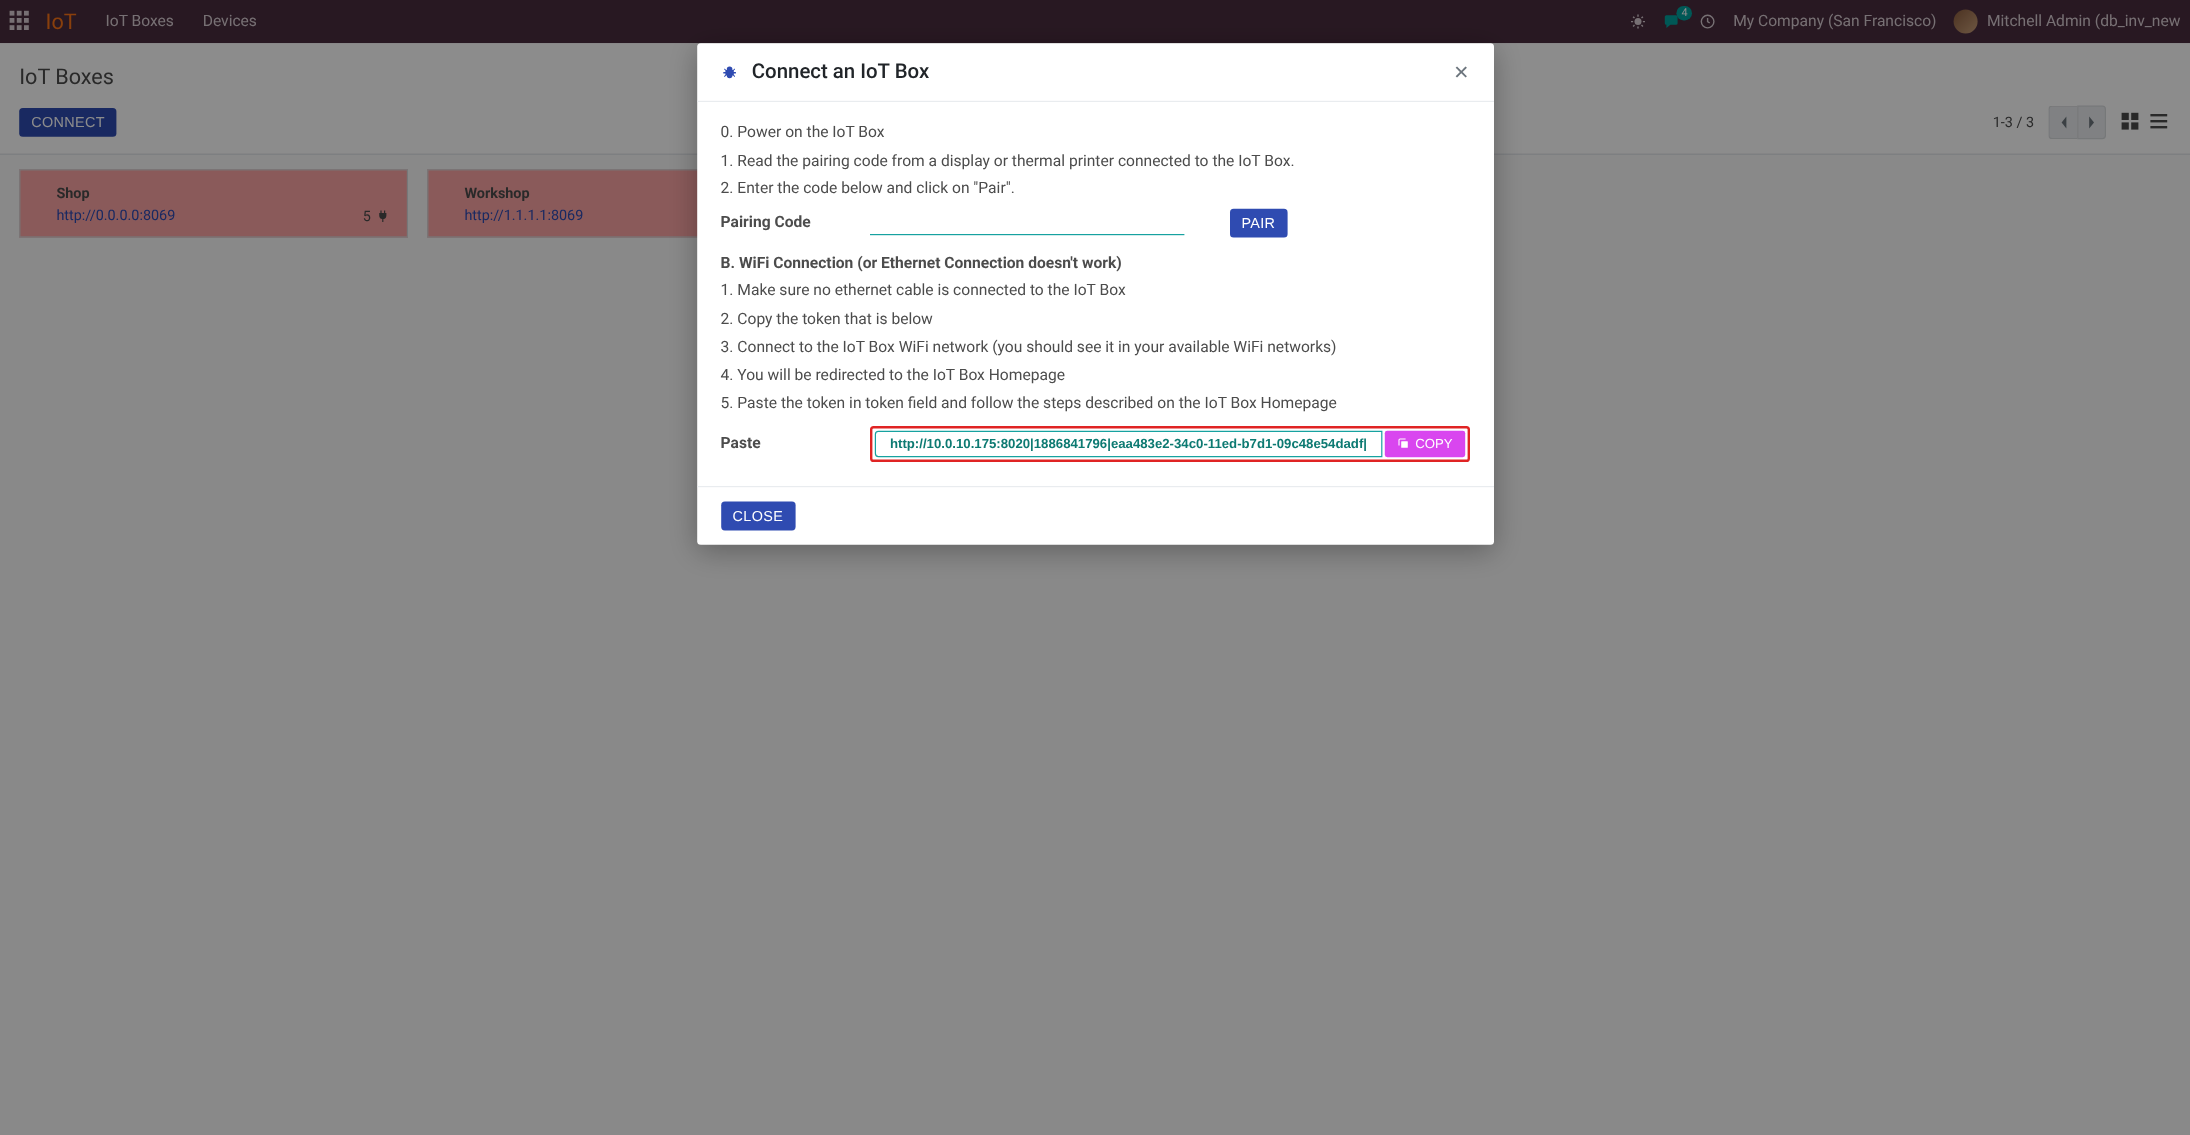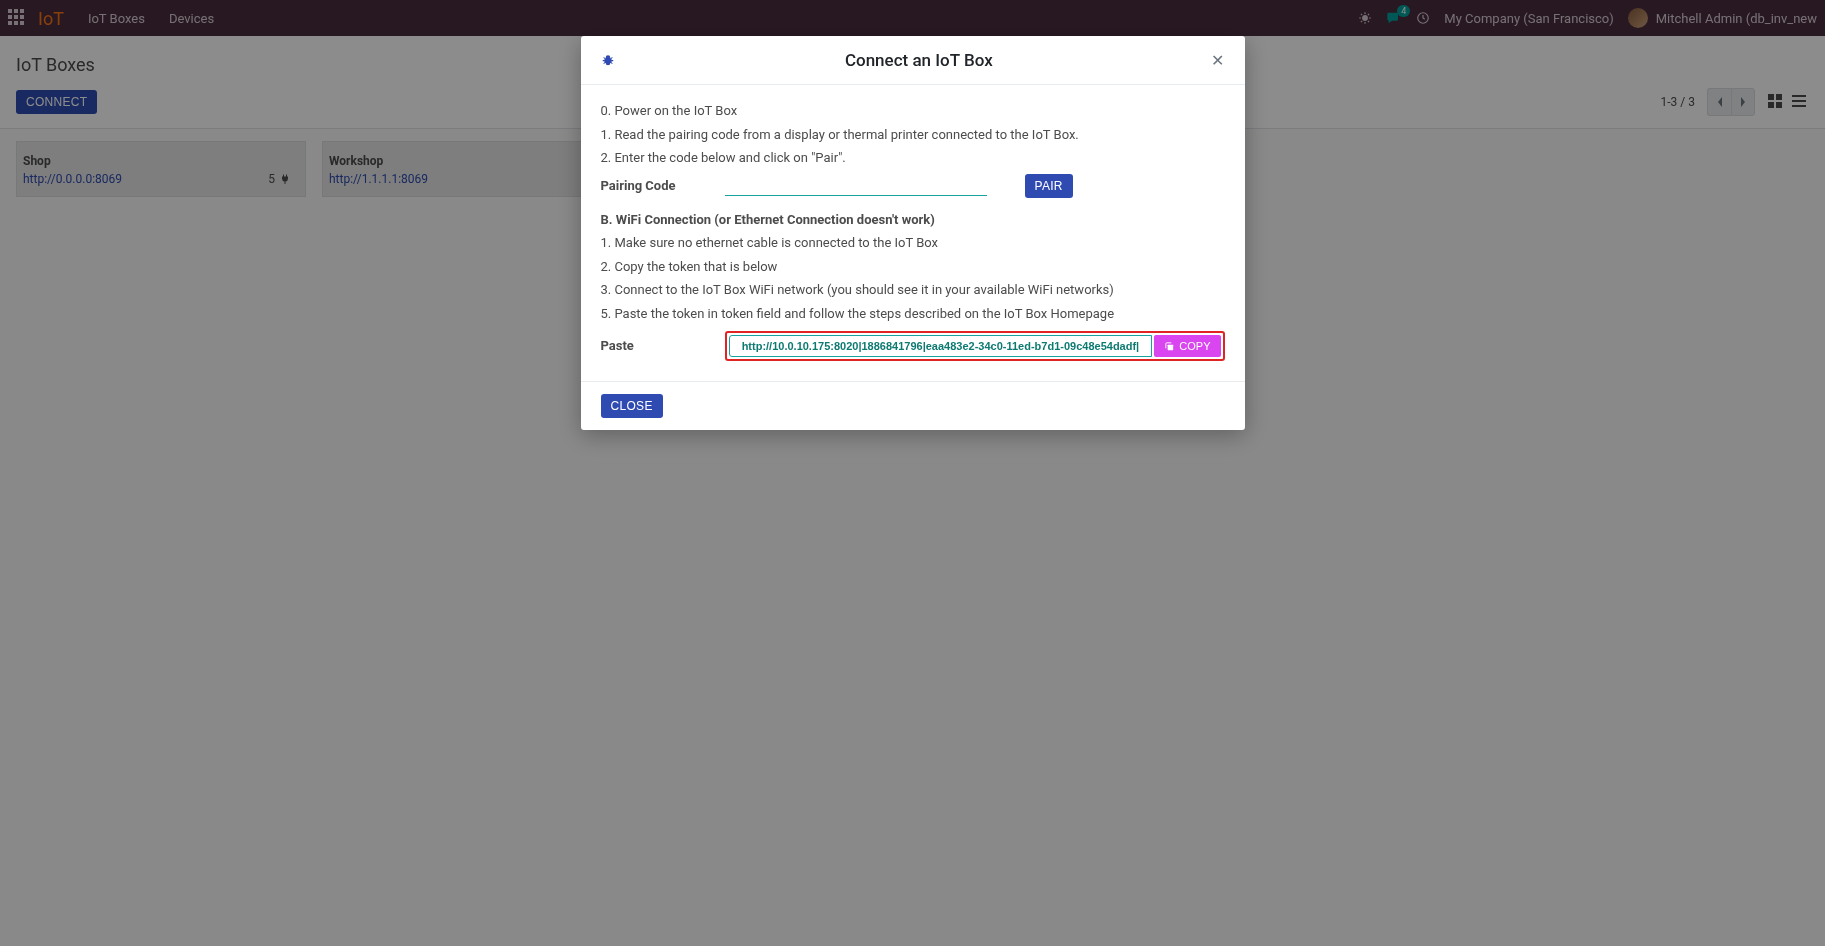--- a/index.html
+++ b/index.html
@@ -30,31 +30,31 @@
 .pager { font-size: 12px; color: #4c4c4c; }
 .pager-btns { display: flex; }
 .pager-btns .pbtn { width: 24px; height: 28px; background: #e9ecef; border: 1px solid #d8dadd; display: flex; align-items: center; justify-content: center; color: #6c757d; cursor: pointer; }
 .pager-btns .pbtn:first-child { border-radius: 3px 0 0 3px; border-right: none; }
 .pager-btns .pbtn:last-child { border-radius: 0 3px 3px 0; }
 .view-switch { display: flex; gap: 6px; }
 .view-btn { width: 18px; height: 18px; cursor: pointer; color: #4c4c4c; }
 
 
 .kanban { display: flex; gap: 16px; padding: 12px 16px; }
-.card { width: 290px; border: 1px solid #d8dadd; background: #e5e5e5; padding: 12px 6px 10px; position: relative; }
+.card { width: 324px; border: 1px solid #d8dadd; background: #fca5a5; padding: 12px 30px 10px; position: relative; }
 .card .title { font-weight: 700; font-size: 12px; color: #4c4c4c; }
 .card .link { color: #2f4bb1; font-size: 12px; display: inline-block; margin-top: 4px; }
 .card .count { position: absolute; bottom: 10px; right: 14px; font-size: 12px; color: #4c4c4c; display: flex; align-items: center; gap: 4px; }
 
 
 .overlay { position: fixed; inset: 0; background: rgba(0,0,0,0.45); display: flex; align-items: flex-start; justify-content: center; z-index: 1000; }
 .modal { width: 664px; background: #fff; margin-top: 36px; border-radius: 3px; box-shadow: 0 5px 25px rgba(0,0,0,.3); }
 .modal-header { display: flex; align-items: center; padding: 14px 20px; border-bottom: 1px solid #e9ecef; }
 .modal-header .bug-icon { color: #2f4bb1; margin-right: 12px; }
-.modal-header h4 { font-size: 17px; font-weight: 500; color: #212529; flex: 1; text-align: center; }
+.modal-header h4 { font-size: 17px; font-weight: 500; color: #212529; flex: 1; }
 .modal-header .close { color: #6c757d; cursor: pointer; font-size: 16px; }
 .modal-body { padding: 16px 20px 20px; font-size: 13px; color: #4c4c4c; line-height: 1.5; }
 .modal-body p { margin-bottom: 4px; }
 .modal-body .section-head { font-weight: 700; margin-top: 12px; }
 .form-row { display: flex; align-items: center; margin-top: 6px; margin-bottom: 12px; }
 .form-row label { width: 124px; font-weight: 700; font-size: 13px; }
 .underline-input { flex: 1; max-width: 262px; border: none; border-bottom: 1px solid #17a2a0; outline: none; font-size: 13px; padding: 2px 0; }
 .pair-btn { margin-left: 38px; }
 .token-row { display: flex; align-items: center; margin-top: 8px; }
 .token-row label { width: 124px; font-weight: 700; font-size: 13px; }
@@ -186,20 +186,21 @@
       <p>2. Enter the code below and click on "Pair".</p>
       <div class="form-row">
         <label>Pairing Code</label>
         <input class="underline-input" style="">
         <button class="btn btn-primary pair-btn">PAIR</button>
       </div>
       <p class="section-head">B. WiFi Connection (or Ethernet Connection doesn't work)</p>
       <p>1. Make sure no ethernet cable is connected to the IoT Box</p>
       <p>2. Copy the token that is below</p>
       <p>3. Connect to the IoT Box WiFi network (you should see it in your available WiFi networks)</p>
+      <p>4. You will be redirected to the IoT Box Homepage</p>
       <p>5. Paste the token in token field and follow the steps described on the IoT Box Homepage</p>
       <div class="token-row">
         <label>Paste</label>
         <div class="token-box">
           <input class="token-input" readonly="" value="http://10.0.10.175:8020|1886841796|eaa483e2-34c0-11ed-b7d1-09c48e54dadf|" style="">
           <button class="copy-btn">
             <svg width="11" height="11" viewBox="0 0 24 24" fill="currentColor">
                 <rect x="8" y="8" width="12" height="12" rx="1"></rect>
                 <path d="M4 16V6a2 2 0 012-2h10" fill="none" stroke="currentColor" stroke-width="2"></path>
               </svg>

